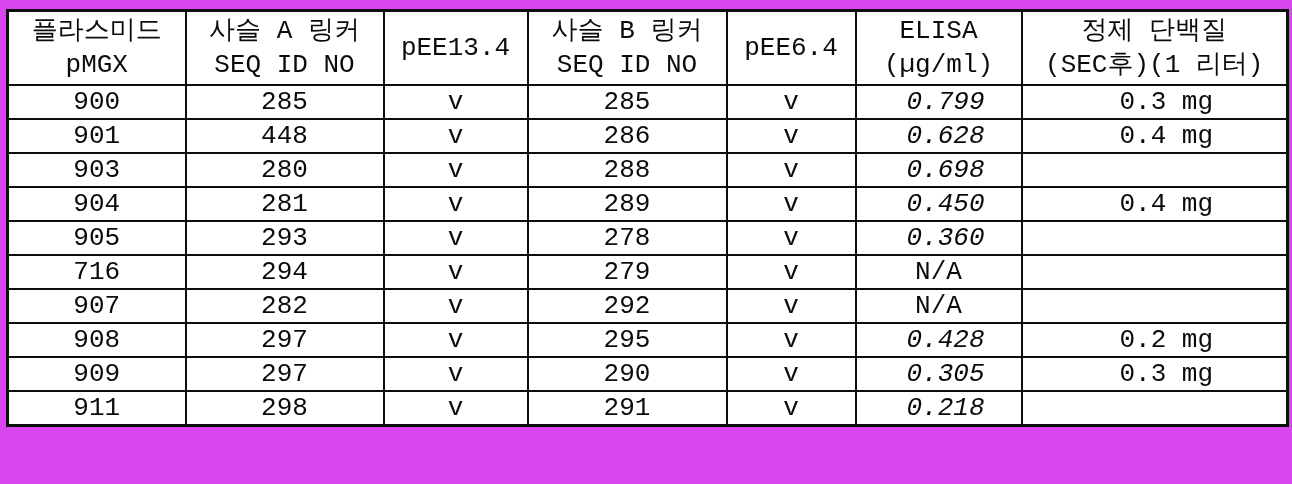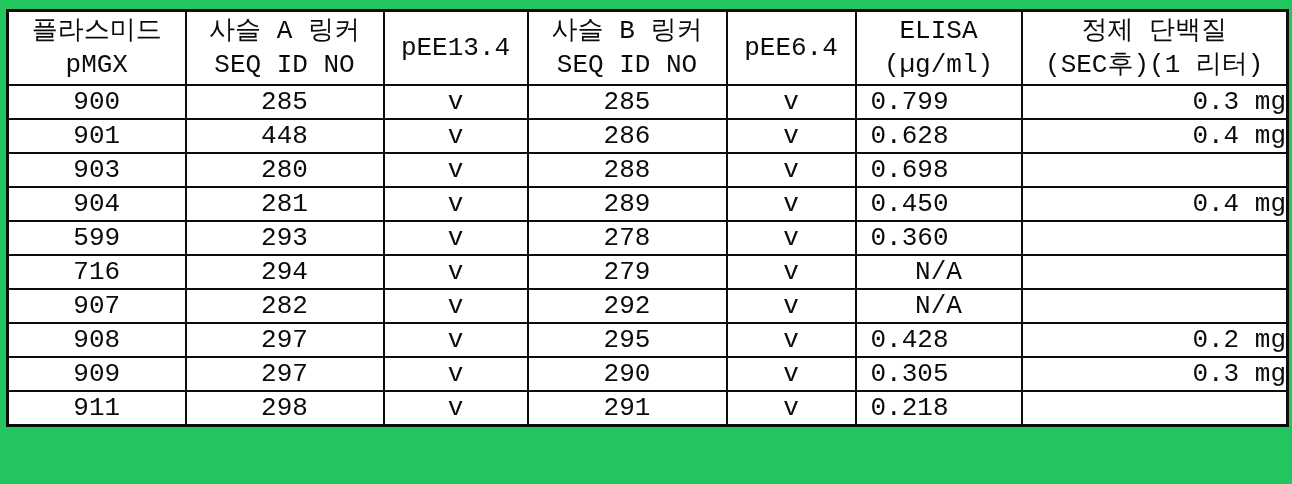--- a/index.html
+++ b/index.html
@@ -9,21 +9,21 @@
     width: 1292px;
     height: 484px;
     overflow: hidden;
     font-family: "Liberation Mono", "DejaVu Sans Mono", monospace;
     color: #0b0b0b;
   }
   .page {
     position: relative;
     width: 1292px;
     height: 484px;
-    background: #22c55e;
+    background: #d946ef;
   }
   table.doc-table {
     position: absolute;
     left: 6px;
     top: 9px;
     width: 1280px;
     border-collapse: collapse;
     table-layout: fixed;
     background: #fff;
   }
@@ -49,25 +49,26 @@
   tbody td {
     height: 31px;
     font-size: 26px;
     text-align: center;
     vertical-align: bottom;
     padding: 0 0 1px 0;
     white-space: nowrap;
     overflow: hidden;
   }
   tbody td.elisa-num {
-    text-align: left;
+    text-align: center;
     padding-left: 14px;
+    font-style: italic;
   }
   tbody td.protein {
-    text-align: right;
+    text-align: center;
     padding-left: 24px;
   }
   
   tbody tr td { border-top-color: #141414; }
 </style>
 </head>
 <body>
 
 <div class="page">
   <table class="doc-table">
@@ -141,21 +142,21 @@
         <tr>
           <td>904</td>
           <td>281</td>
           <td>v</td>
           <td>289</td>
           <td>v</td>
           <td class="elisa-num">0.450</td>
           <td class="protein">0.4 mg</td>
         </tr>
         <tr>
-          <td>599</td>
+          <td>905</td>
           <td>293</td>
           <td>v</td>
           <td>278</td>
           <td>v</td>
           <td class="elisa-num">0.360</td>
           <td class="protein"></td>
         </tr>
         <tr>
           <td>716</td>
           <td>294</td>

